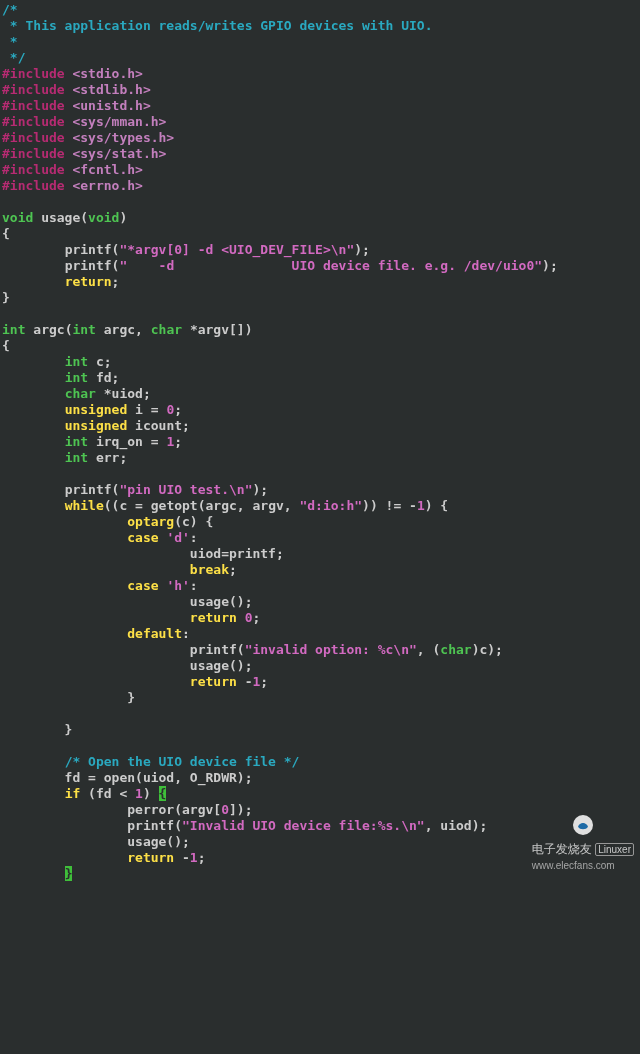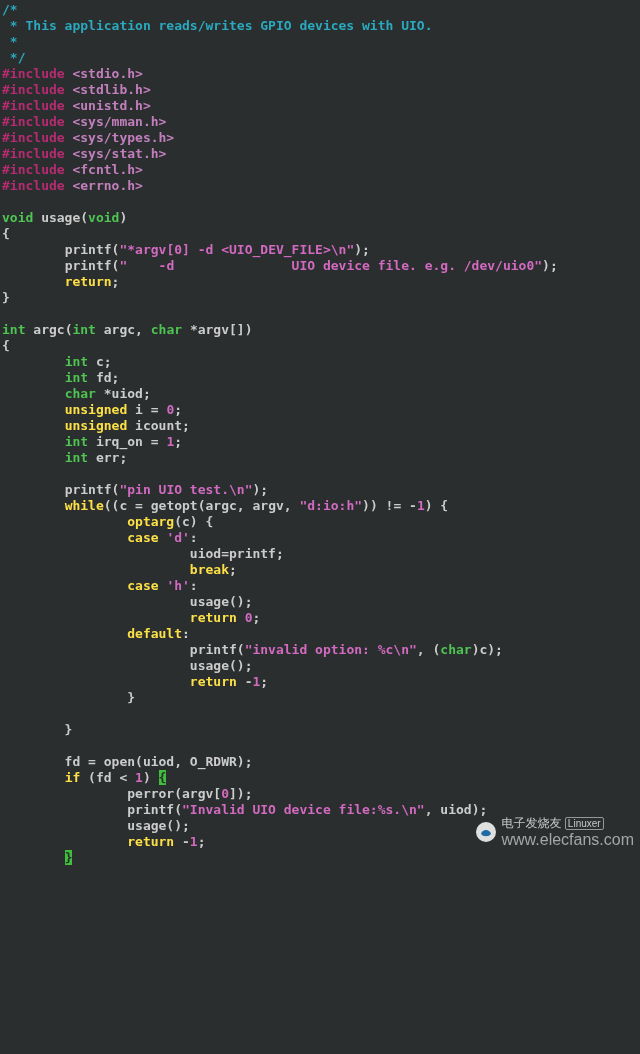--- a/index.html
+++ b/index.html
@@ -22,35 +22,36 @@
   .hdr  { color: #c37fbd; font-weight: bold; } 
   .kw1  { color: #4ec452; font-weight: bold; } 
   .kw2  { color: #fde047; font-weight: bold; } 
   .fn   { color: #cccccc; }   
   .str  { color: #d26ac1; }   
   .chr  { color: #d26ac1; }   
   .num  { color: #d26ac1; }
   .cur  { background:#3fbf3a; color:#2a2e2e; }
   .watermark {
     position: absolute;
-    bottom: 20px;
+    bottom: 10px;
     right: 6px;
     display: flex;
     align-items: center;
     gap: 6px;
     color: #e0e0e0;
     font-family: Arial, sans-serif;
     font-size: 12px;
     font-weight: normal;
     opacity: 0.85;
+    flex-direction: column;
   }
   .watermark .logo {
     width: 20px; height: 20px;
   }
-  .watermark .url { font-size:16px; color:#bbb; }
+  .watermark .url { font-size:10px; color:#bbb; }
 </style>
 </head>
 <body>
 
 <pre><span class="cmt">/*</span>
 <span class="cmt"> * This application reads/writes GPIO devices with UIO.</span>
 <span class="cmt"> *</span>
 <span class="cmt"> */</span>
 <span class="pp">#include</span> <span class="hdr">&lt;stdio.h&gt;</span>
 <span class="pp">#include</span> <span class="hdr">&lt;stdlib.h&gt;</span>
@@ -88,20 +89,21 @@
                         <span>usage();</span>
                         <span class="kw2">return</span> <span class="num">0</span>;
                 <span class="kw2">default</span>:
                         <span class="fn">printf</span>(<span class="str">"invalid option: %c\n"</span>, (<span class="kw1">char</span>)<span>c</span>);
                         <span>usage();</span>
                         <span class="kw2">return</span> -<span class="num">1</span>;
                 }
 
         }
 
+        <span class="cmt">/* Open the UIO device file */</span>
         fd = <span>open</span>(<span>uiod</span>, <span>O_RDWR</span>);
         <span class="kw2">if</span> (<span>fd</span> &lt; <span class="num">1</span>) <span class="cur">{</span>
                 <span>perror</span>(<span>argv[</span><span class="num">0</span>]);
                 <span class="fn">printf</span>(<span class="str">"Invalid UIO device file:%s.\n"</span>, <span>uiod</span>);
                 <span>usage();</span>
                 <span class="kw2">return</span> -<span class="num">1</span>;
         <span class="cur">}</span></pre>
 
 <div class="watermark">
   <svg class="logo" viewBox="0 0 24 24">

